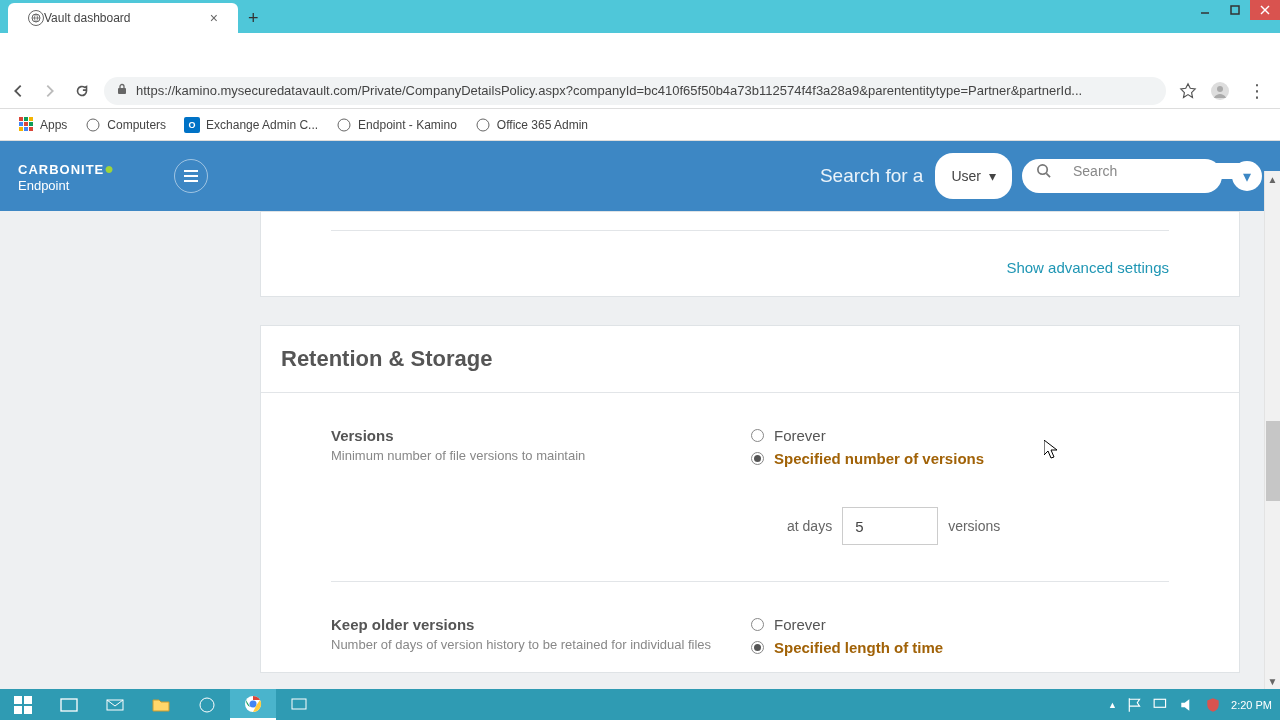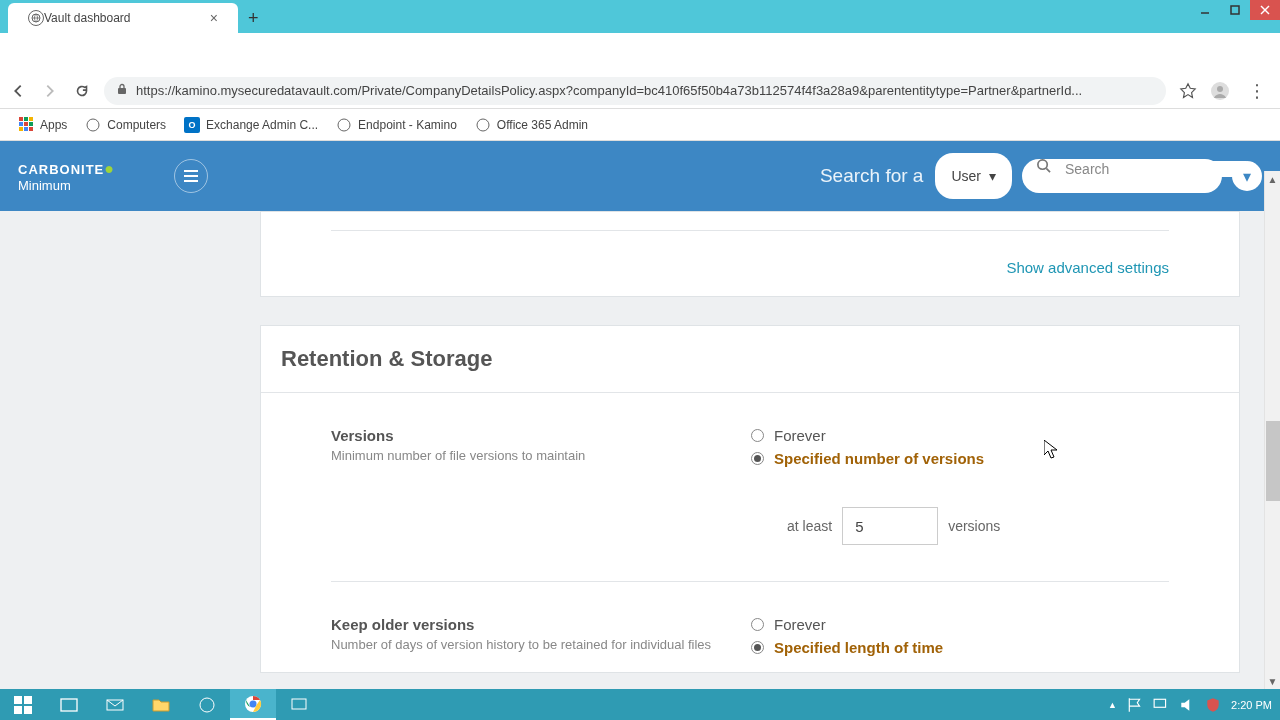--- a/index.html
+++ b/index.html
@@ -40,21 +40,21 @@
 .app-header { height: 70px; background: #3d87c4; display: flex; align-items: center; padding: 0 18px; color: #fff; }
 .logo { font-size: 13px; line-height: 1.2; }
 .logo .brand { font-weight: 700; letter-spacing: 1px; }
 .logo .dot { color: #9fd43a; font-size: 16px; }
 .hamburger { margin-left: 60px; width: 34px; height: 34px; border: 1px solid rgba(255,255,255,.5); border-radius: 50%; display: flex; align-items: center; justify-content: center; cursor: pointer; }
 .hamburger-lines { display: flex; flex-direction: column; gap: 3px; }
 .hamburger-lines span { width: 14px; height: 2px; background: #fff; }
 .spacer { flex: 1; }
 .search-for { font-size: 19px; color: #eaf3fa; margin-right: 12px; }
 .user-pill { background: #fff; color: #444; border-radius: 18px; height: 46px; padding: 0 16px; display: flex; align-items: center; gap: 8px; font-size: 14px; cursor: pointer; margin-right: 10px; }
-.search-pill { background: #fff; border-radius: 18px; height: 34px; width: 200px; display: flex; align-items: flex-end; padding: 16px 14px; gap: 14px; }
+.search-pill { background: #fff; border-radius: 18px; height: 34px; width: 200px; display: flex; align-items: flex-start; padding: 4px 14px; gap: 22px; }
 .search-pill input { border: none; outline: none; font-size: 14px; flex: 1; color: #444; }
 .search-pill input::placeholder { color: #888; }
 .dropdown-circle { margin-left: 10px; width: 30px; height: 30px; background: #fff; border-radius: 50%; display: flex; align-items: center; justify-content: center; cursor: pointer; }
 
 
 .content { background: #eef0f2; height: calc(720px - 33px - 36px - 32px - 70px - 31px); overflow: hidden; position: relative; padding-left:260px; padding-right:40px;}
 .card { background: #fff; border: 1px solid #dfe3e6; margin-bottom: 28px; }
 .card-top { padding: 10px 70px 20px; border-bottom: none; margin-top: 8px;}
 .card-top .divider { height:1px; background:#e2e5e8; margin-bottom:28px;}
 .adv-link { text-align: right; color: #1f96b4; font-size: 15px; cursor: pointer; }
@@ -204,21 +204,21 @@
           <circle cx="7" cy="7" r="6" fill="none" stroke="#666"></circle>
         </svg>
       </div>
     <span>Office 365 Admin</span>
   </div>
 </div>
 
 <div class="app-header">
   <div class="logo">
     <div><span class="brand">CARBONITE</span><span class="dot">●</span></div>
-    <div>Minimum</div>
+    <div>Endpoint</div>
   </div>
   <div class="hamburger">
     <div class="hamburger-lines">
         <span></span>
         <span></span>
         <span></span>
       </div>
   </div>
   <div class="spacer"></div>
   <span class="search-for">Search for a</span>
@@ -258,21 +258,21 @@
         <div class="col-r">
           <div class="radio-line">
             <span class="radio"></span>
             <span>Forever</span>
           </div>
           <div class="radio-line selected">
             <span class="radio selected"></span>
             <span>Specified number of versions</span>
           </div>
           <div class="num-row">
-            <span>at least</span>
+            <span>at days</span>
             <input class="num-input" value="5" style="">
             <span>versions</span>
           </div>
         </div>
       </div>
       <div class="inner-divider"></div>
       <div class="row">
         <div class="col-l">
           <div class="field-title">Keep older versions</div>
           <div class="field-desc">Number of days of version history to be retained for individual files</div>

